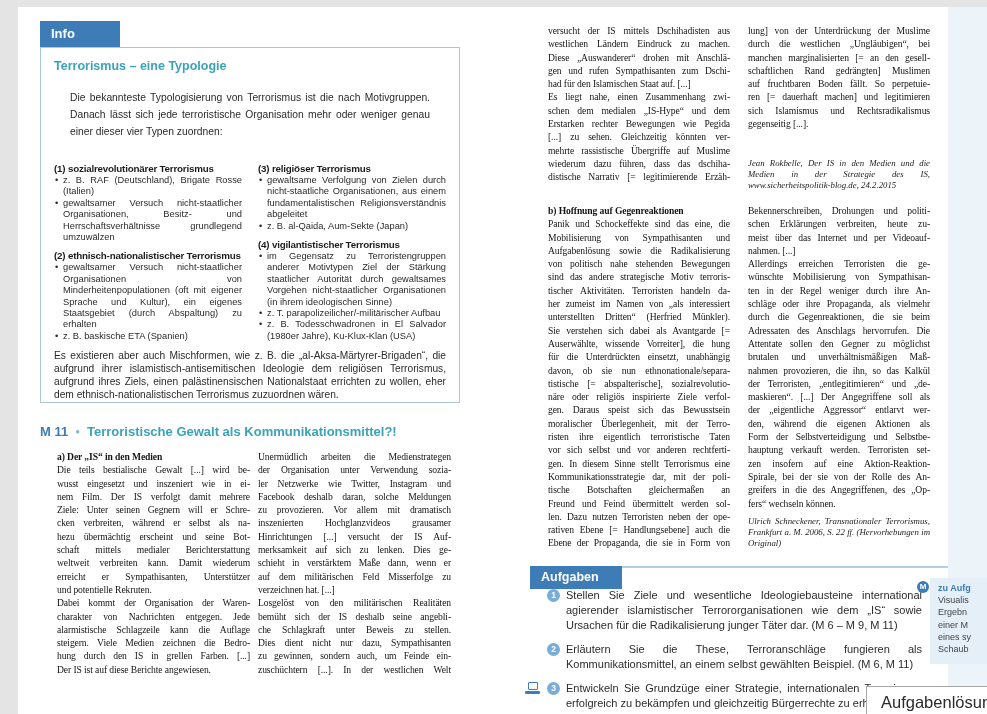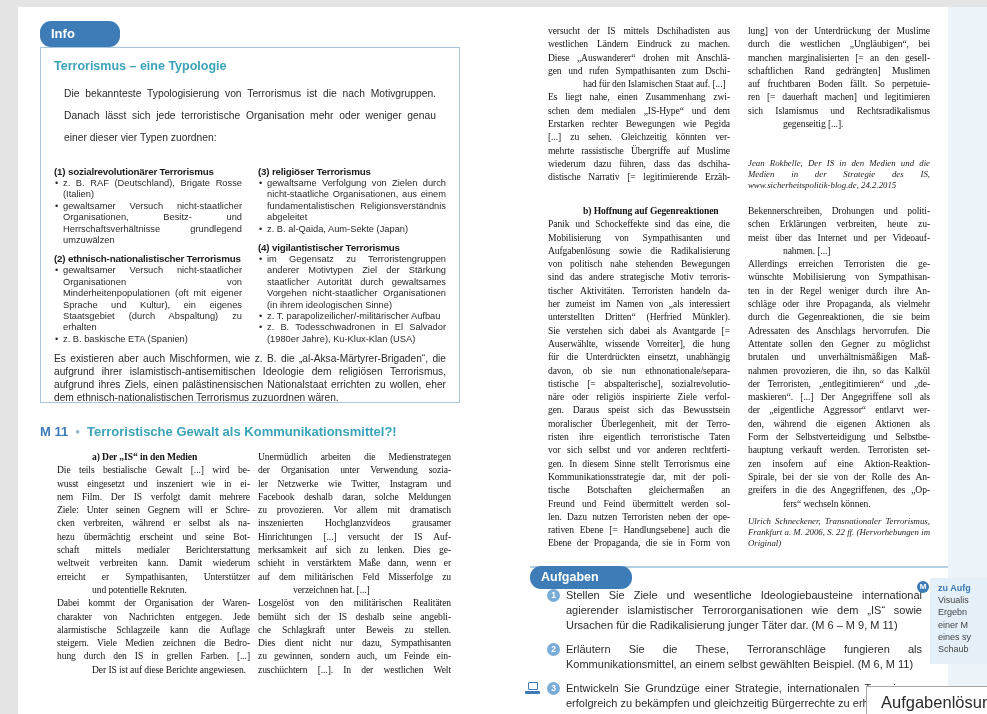--- a/index.html
+++ b/index.html
@@ -4,26 +4,26 @@
 <style>
   html,body{margin:0;padding:0;background:#fff;}
   .screen{position:relative;width:987px;height:714px;background:#ffffff;overflow:hidden;
           font-family:"Liberation Sans",sans-serif;}
   .edge-left{position:absolute;left:0;top:0;width:18px;height:714px;background:#e4e4e4;}
   .edge-top{position:absolute;left:0;top:0;width:987px;height:7px;background:#e4e4e4;}
   .margin-strip{position:absolute;left:948px;top:7px;width:39px;height:707px;background:#ecf4f9;}
 
   
   .tab{position:absolute;background:#3d7cb6;color:#fff;font-weight:bold;font-size:13px;
-       line-height:25px;padding-left:11px;box-sizing:border-box;border-radius:11px;}
+       line-height:25px;padding-left:11px;box-sizing:border-box;}
   #info-tab{left:40px;top:21px;width:80px;height:26px;}
   #infobox{position:absolute;left:40px;top:47px;width:420px;height:356px;border:1px solid #a9c6de;
            background:#fff;box-sizing:border-box;padding:8px 13px;overflow:hidden;}
   .ib-title{color:#3ba3b8;font-weight:bold;font-size:12.5px;margin:3px 0 5px 0;}
-  .ib-intro{font-size:10.3px;line-height:22px;color:#2a2a2a;text-align:justify;margin:10px;}
+  .ib-intro{font-size:10.3px;line-height:17px;color:#2a2a2a;text-align:justify;margin:16px;}
   .type-cols{display:flex;gap:16px;margin-top:4px;}
   .tcol{flex:1;min-width:0;}
   .theading{font-weight:bold;font-size:9.8px;letter-spacing:-0.2px;white-space:nowrap;
             color:#1d1d1d;margin:7px 0 1px 0;}
   .bullet{position:relative;font-size:9.3px;line-height:11.4px;color:#2a2a2a;
           padding-left:9px;text-align:justify;}
   .bullet::before{content:"•";position:absolute;left:1px;top:0;}
   .ib-misch{font-size:10.2px;line-height:12.8px;color:#2a2a2a;text-align:justify;margin:8px 0 0 0;}
   .ib-src{font-family:"Liberation Serif",serif;font-style:italic;font-size:9px;line-height:10.8px;
           color:#222;text-align:justify;margin:6px 0 0 0;}
@@ -33,40 +33,40 @@
   .mcode{color:#3d7cb6;font-weight:bold;font-size:13px;}
   .mdot{color:#8fb6c4;font-size:8px;vertical-align:2px;margin:0 7px;}
   .mtitle{color:#3ba3b8;font-weight:bold;font-size:13px;}
 
   
   .tcolumn{position:absolute;width:193px;}
   .tl{position:relative;font-family:"Liberation Serif",serif;font-size:9.6px;line-height:13.3px;
       letter-spacing:-0.1px;color:#141414;text-align:justify;text-align-last:justify;
       height:13.3px;overflow:hidden;}
   .tl.hline{font-weight:bold;text-align-last:left;}
-  .tl.pend{text-align-last:left;margin-left:35px;}
+  .tl.pend{text-align-last:left;}
   .tl[data-num]::before{content:attr(data-num);position:absolute;top:3px;
       font-family:"Liberation Sans",sans-serif;font-size:7.5px;letter-spacing:0;color:#999;}
   .numleft .tl[data-num]::before{left:-16px;}
   .numright .tl[data-num]::before{right:-17px;text-align:right;}
   #col1{left:57px;top:450px;}
   #col2{left:258px;top:450px;}
   #col3-top{left:548px;top:24px;width:182px;}
   #col4-top{left:748px;top:24px;width:182px;}
   #col3-b{left:548px;top:204px;width:182px;}
   #col4-b{left:748px;top:204px;width:182px;}
 
   .cite{position:absolute;width:182px;font-family:"Liberation Serif",serif;font-style:italic;
         font-size:8.8px;line-height:10.8px;color:#222;text-align:justify;}
   #cite-rokbelle{left:748px;top:158px;}
   #cite-schneckener{left:748px;top:516px;}
 
   
   #auf-rule{position:absolute;left:530px;top:566px;width:418px;height:2px;background:#b2d0e4;}
-  #auf-tab{left:530px;top:566px;width:102px;height:23px;line-height:23px;font-size:12.5px;}
+  #auf-tab{left:530px;top:566px;width:92px;height:23px;line-height:23px;font-size:12.5px;}
   #tasks{position:absolute;left:566px;top:588px;width:356px;}
   .task{position:relative;margin-bottom:9px;}
   .ttext{font-size:11px;line-height:15px;color:#2b2b2b;text-align:justify;}
   .tnum{position:absolute;left:-19px;top:1px;width:13px;height:13px;border-radius:50%;
         background:#79add7;color:#fff;font-size:8.5px;line-height:13px;font-weight:bold;
         text-align:center;}
   .laptop-icon{position:absolute;left:-41px;top:1px;width:16px;height:12px;display:none;}
   .task.has-laptop .laptop-icon{display:block;}
   .laptop-icon::before{content:"";position:absolute;left:3px;top:0;width:8px;height:6px;
         border:1.5px solid #3d7cb6;border-radius:1px;}

